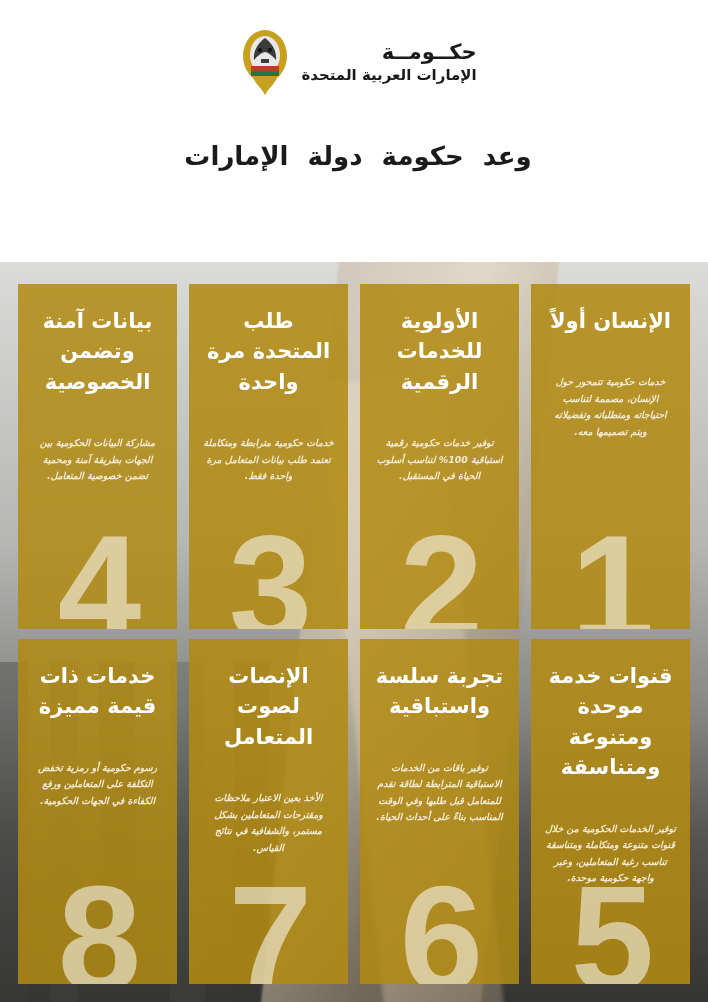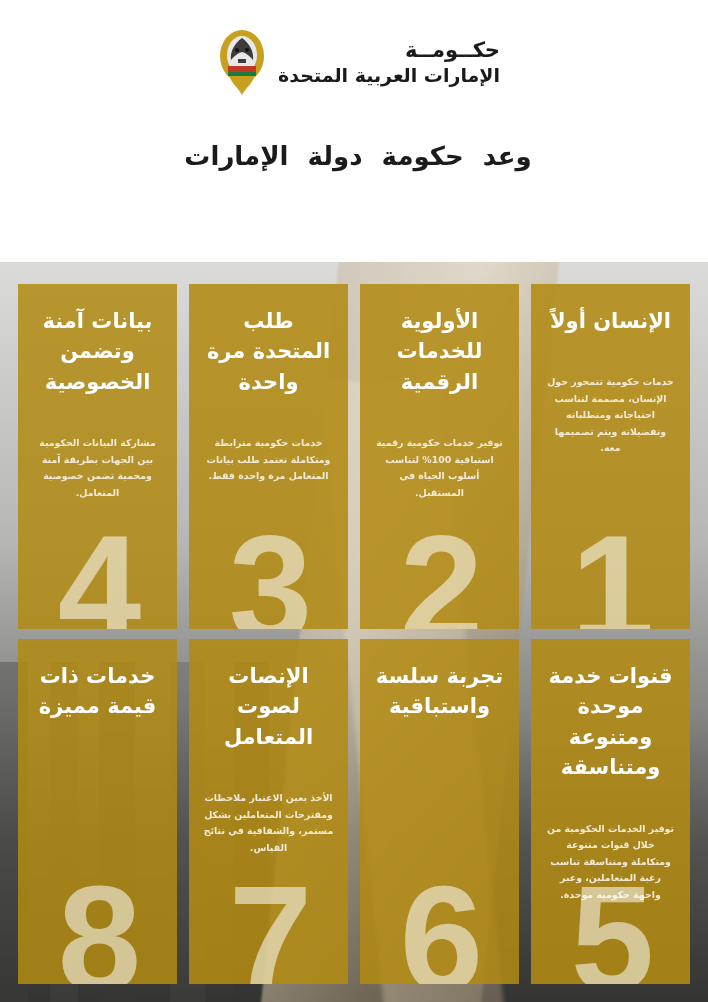--- a/index.html
+++ b/index.html
@@ -44,21 +44,21 @@
     align-items: flex-start;
     line-height: 1.15;
   }
   .gov-text .line1 {
     font-size: 21px;
     font-weight: bold;
     color: #1a1a1a;
     letter-spacing: 1px;
   }
   .gov-text .line2 {
-    font-size: 19px;
+    font-size: 15px;
     font-weight: bold;
     color: #1a1a1a;
     margin-top: 3px;
   }
   .main-title {
     margin-top: 40px;
     width: 640px;
     text-align: center;
     color: #1b1b1b;
     font-weight: bold;
@@ -143,20 +143,21 @@
     width: 100%;
   }
   .card-desc {
     margin-top: 16px;
     color: #f3ead6;
     font-size: 9.4px;
     line-height: 1.75;
     text-align: center;
     width: 100%;
     font-weight: bold;
+    font-style: italic;
   }
   .card-num {
     position: absolute;
     left: 0; right: 0;
     bottom: -34px;
     text-align: center;
     color: rgba(255,255,255,0.55);
     font-size: 150px;
     font-weight: bold;
     line-height: 1;
@@ -229,29 +230,31 @@
       </div>
 
       <div class="card row2">
         <div class="card-title">قنوات خدمة موحدة ومتنوعة ومتناسقة</div>
         <div class="card-desc">توفير الخدمات الحكومية من خلال قنوات متنوعة ومتكاملة ومتناسقة تناسب رغبة المتعاملين، وعبر واجهة حكومية موحدة.</div>
         <div class="card-num">5</div>
       </div>
 
       <div class="card alt row2">
         <div class="card-title">تجربة سلسة واستباقية</div>
+        <div class="card-desc">توفير باقات من الخدمات الاستباقية المترابطة لطاقة تقدم للمتعامل قبل طلبها وفي الوقت المناسب بناءً على أحداث الحياة.</div>
         <div class="card-num">6</div>
       </div>
 
       <div class="card row2">
         <div class="card-title">الإنصات لصوت المتعامل</div>
         <div class="card-desc">الأخذ بعين الاعتبار ملاحظات ومقترحات المتعاملين بشكل مستمر، والشفافية في نتائج القياس.</div>
         <div class="card-num">7</div>
       </div>
 
       <div class="card alt row2">
         <div class="card-title">خدمات ذات قيمة مميزة</div>
+        <div class="card-desc">رسوم حكومية أو رمزية تخفض التكلفة على المتعاملين ورفع الكفاءة في الجهات الحكومية.</div>
         <div class="card-num">8</div>
       </div>
 
     </div>
   </div>
 </div>
 
 </body></html>

